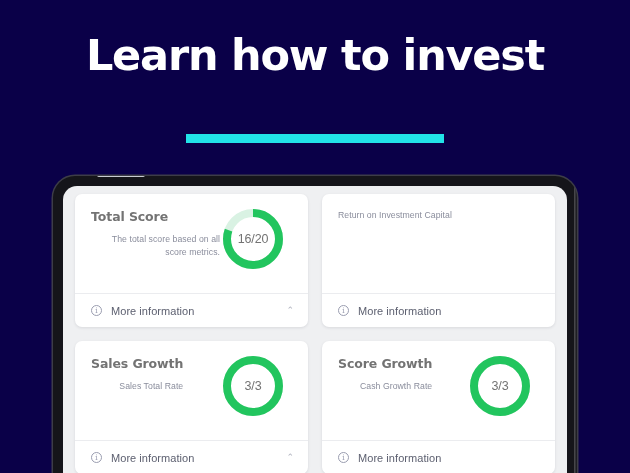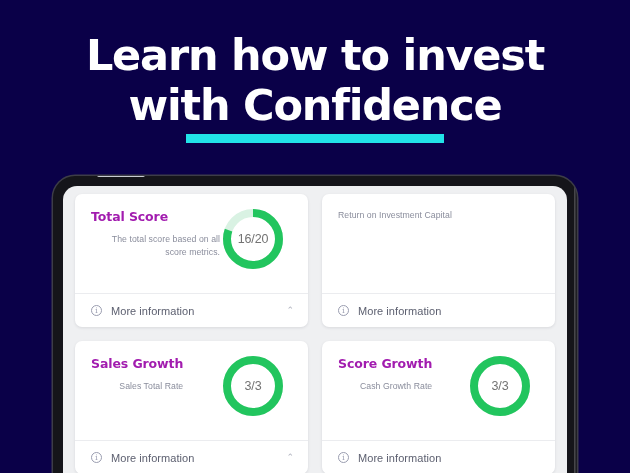--- a/index.html
+++ b/index.html
@@ -114,21 +114,21 @@
     align-items: flex-start;
     height: 82px;
   }
 
   .card-text { padding-top: 1px; max-width: 150px; }
 
   .card-title {
     font-family: "DejaVu Sans", sans-serif;
     font-size: 12.5px;
     font-weight: 700;
-    color: #a21caf;
+    color: #737373;
     letter-spacing: -0.1px;
     margin-bottom: 9px;
   }
 
   .card-desc {
     font-size: 8.7px;
     line-height: 13px;
     color: #8a8d9c;
     letter-spacing: 0.05px;
     text-align: right;
@@ -196,21 +196,20 @@
   .chevron.hidden { visibility: hidden; }
 
 </style>
 </head>
 <body>
 
 <div class="stage">
 
   <h1 class="headline">
     <span class="headline-line">Learn how to invest</span>
-    <span class="headline-line headline-line-2">with Confidence</span>
   </h1>
   <div class="underline"></div>
 
   <div class="tablet">
     <div class="tablet-button"></div>
 
     <div class="screen">
       <div class="card-grid" id="card-grid">
           <div class="card">
             <div class="card-body">

